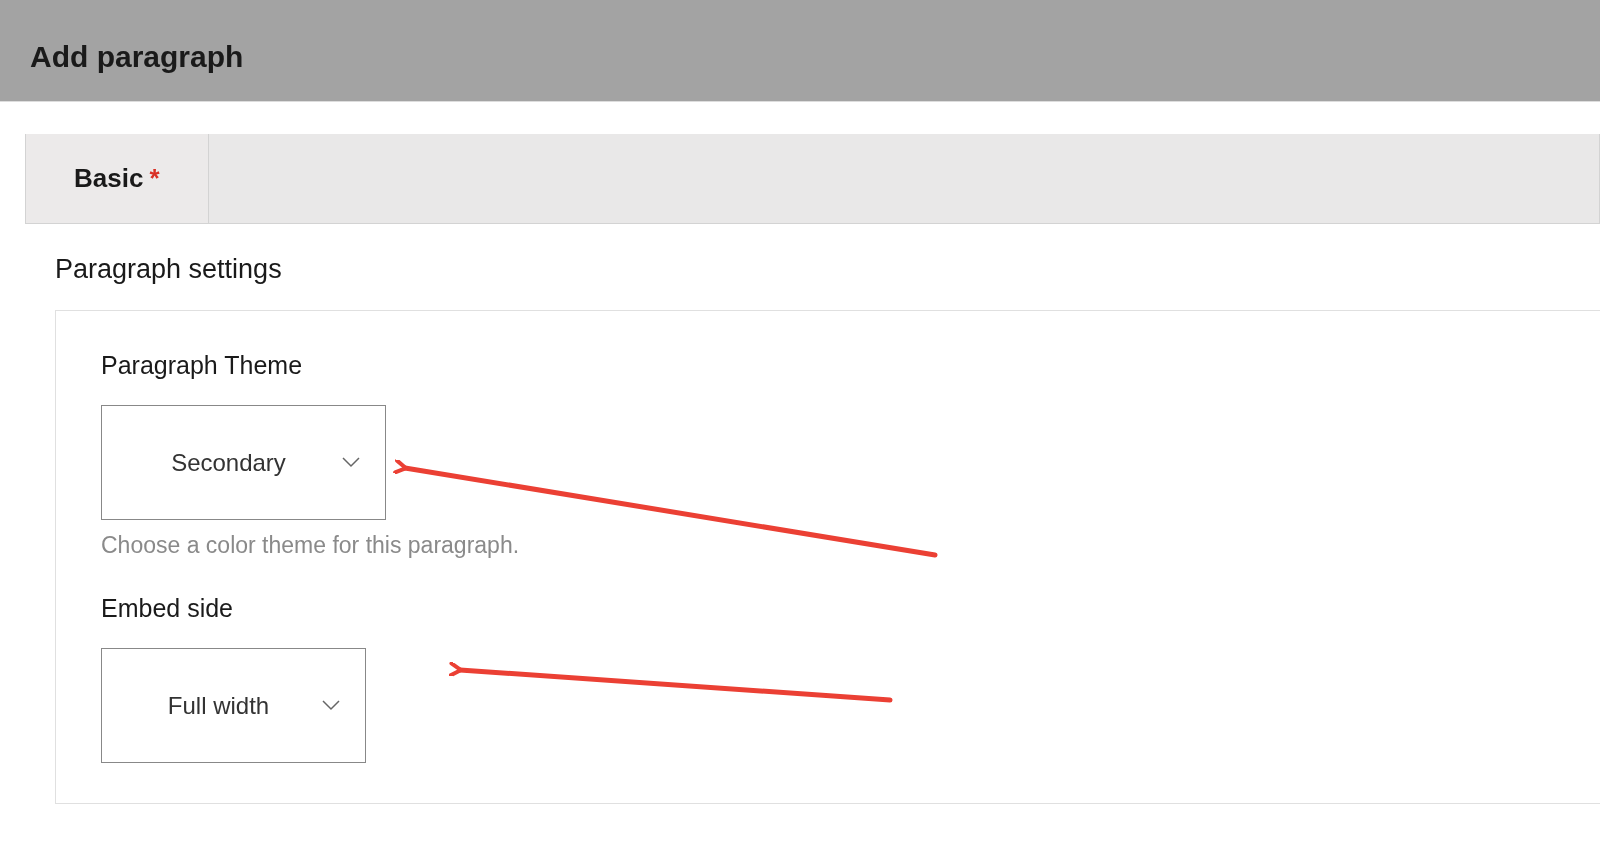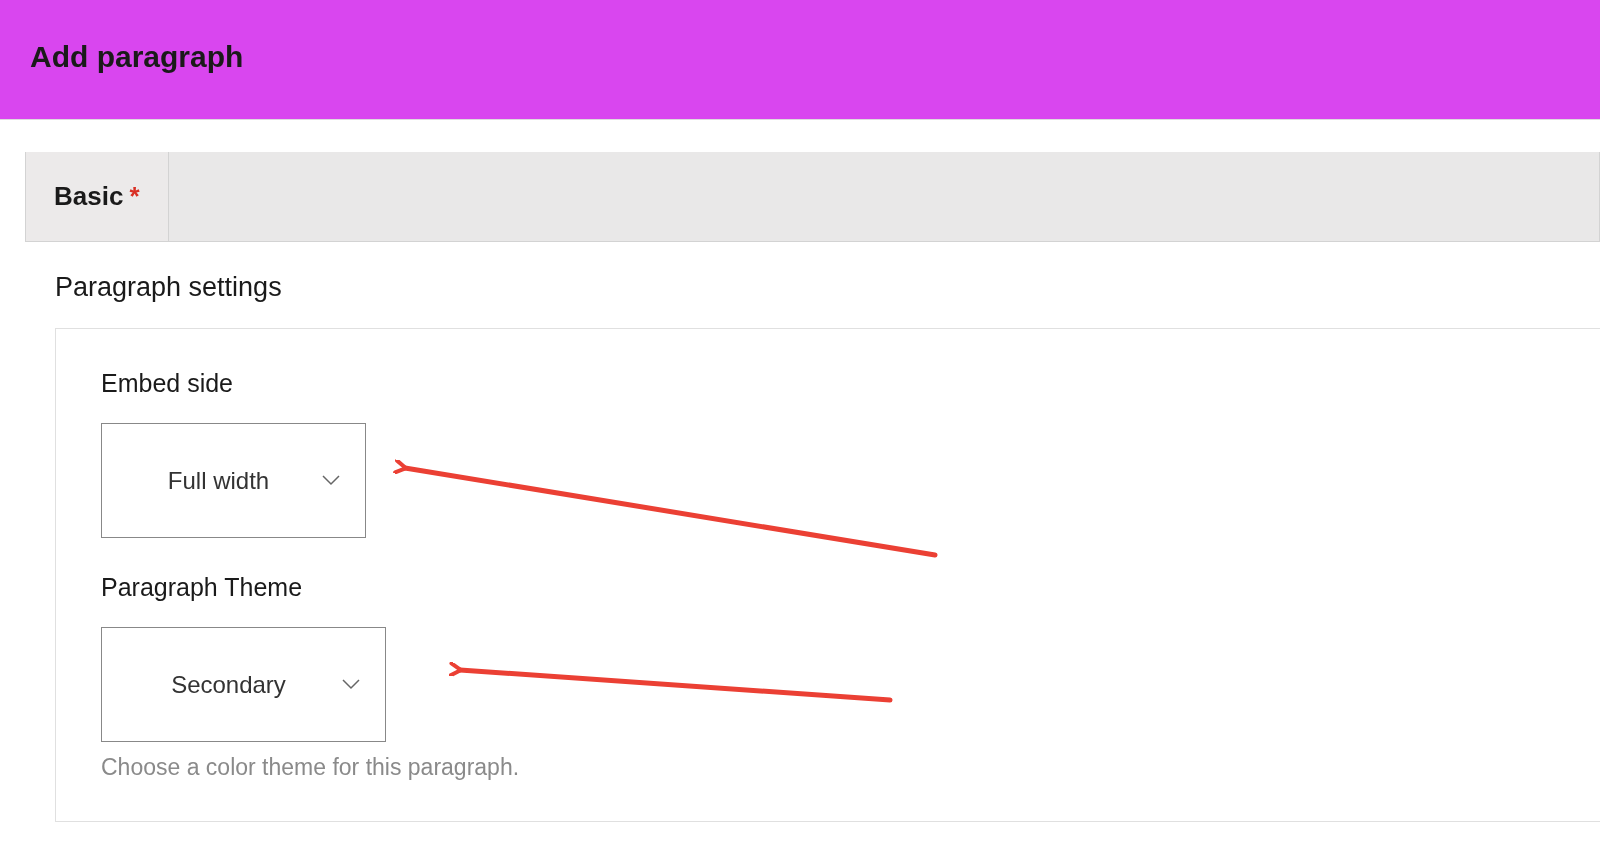--- a/index.html
+++ b/index.html
@@ -9,22 +9,22 @@
     }
     body {
       font-family: "Helvetica Neue", Helvetica, Arial, sans-serif;
       background: #ffffff;
       width: 1600px;
       height: 851px;
       overflow: hidden;
       position: relative;
     }
     .header {
-      background: #d946ef;
-      padding: 40px 30px 45px 30px;
+      background: #a3a3a3;
+      padding: 40px 30px 27px 30px;
       border-bottom: 1px solid #ddd;
     }
     .header-title {
       font-size: 30px;
       font-weight: 700;
       color: #1a1a1a;
     }
     .content-wrap {
       padding: 0 0 0 25px;
     }
@@ -32,21 +32,21 @@
       display: flex;
       background: #e9e8e8;
       border: 1px solid #d3d3d3;
       border-top: none;
       margin-top: 32px;
       height: 90px;
     }
     .tab {
       display: flex;
       align-items: center;
-      padding: 0 28px;
+      padding: 0 48px;
       font-size: 26px;
       font-weight: 600;
       color: #1a1a1a;
       cursor: pointer;
       border-right: 1px solid #d3d3d3;
       background: #eceaea;
     }
     .tab.active {
       background: #ffffff;
       border-bottom: 1px solid #ffffff;
@@ -142,42 +142,42 @@
     </div>
     <div class="tab-spacer"></div>
   </div>
 
   <div class="tab-body">
     <div class="section-title">Paragraph settings</div>
 
     <div class="fieldset">
 
       <div class="field">
-        <label class="field-label">Embed side</label>
-        <div class="select-wrap">
-          <span class="select-value">Full width</span>
-          <span class="select-caret">
-            <svg viewBox="0 0 18 12">
-                <path d="M1 1 L9 9 L17 1" stroke="#666" stroke-width="1.5" fill="none"></path>
-              </svg>
-          </span>
-        </div>
-      </div>
-
-      <div class="field">
         <label class="field-label">Paragraph Theme</label>
         <div class="select-wrap" style="width:285px;">
           <span class="select-value">Secondary</span>
           <span class="select-caret">
             <svg viewBox="0 0 18 12">
                 <path d="M1 1 L9 9 L17 1" stroke="#666" stroke-width="1.5" fill="none"></path>
               </svg>
           </span>
         </div>
         <div class="help-text">Choose a color theme for this paragraph.</div>
+      </div>
+
+      <div class="field">
+        <label class="field-label">Embed side</label>
+        <div class="select-wrap">
+          <span class="select-value">Full width</span>
+          <span class="select-caret">
+            <svg viewBox="0 0 18 12">
+                <path d="M1 1 L9 9 L17 1" stroke="#666" stroke-width="1.5" fill="none"></path>
+              </svg>
+          </span>
+        </div>
       </div>
 
     </div>
   </div>
 </div>
 
 <svg class="annotation-arrow" style="left:0; top:0; width:1600px; height:851px;" viewBox="0 0 1600 851">
   <defs>
     <marker id="arrowhead" markerWidth="14" markerHeight="14" refX="3" refY="7" orient="auto" markerUnits="userSpaceOnUse">
       <path d="M12 1 L2 7 L12 13" stroke="#eb4034" stroke-width="4" fill="none" stroke-linecap="round" stroke-linejoin="round"></path>

